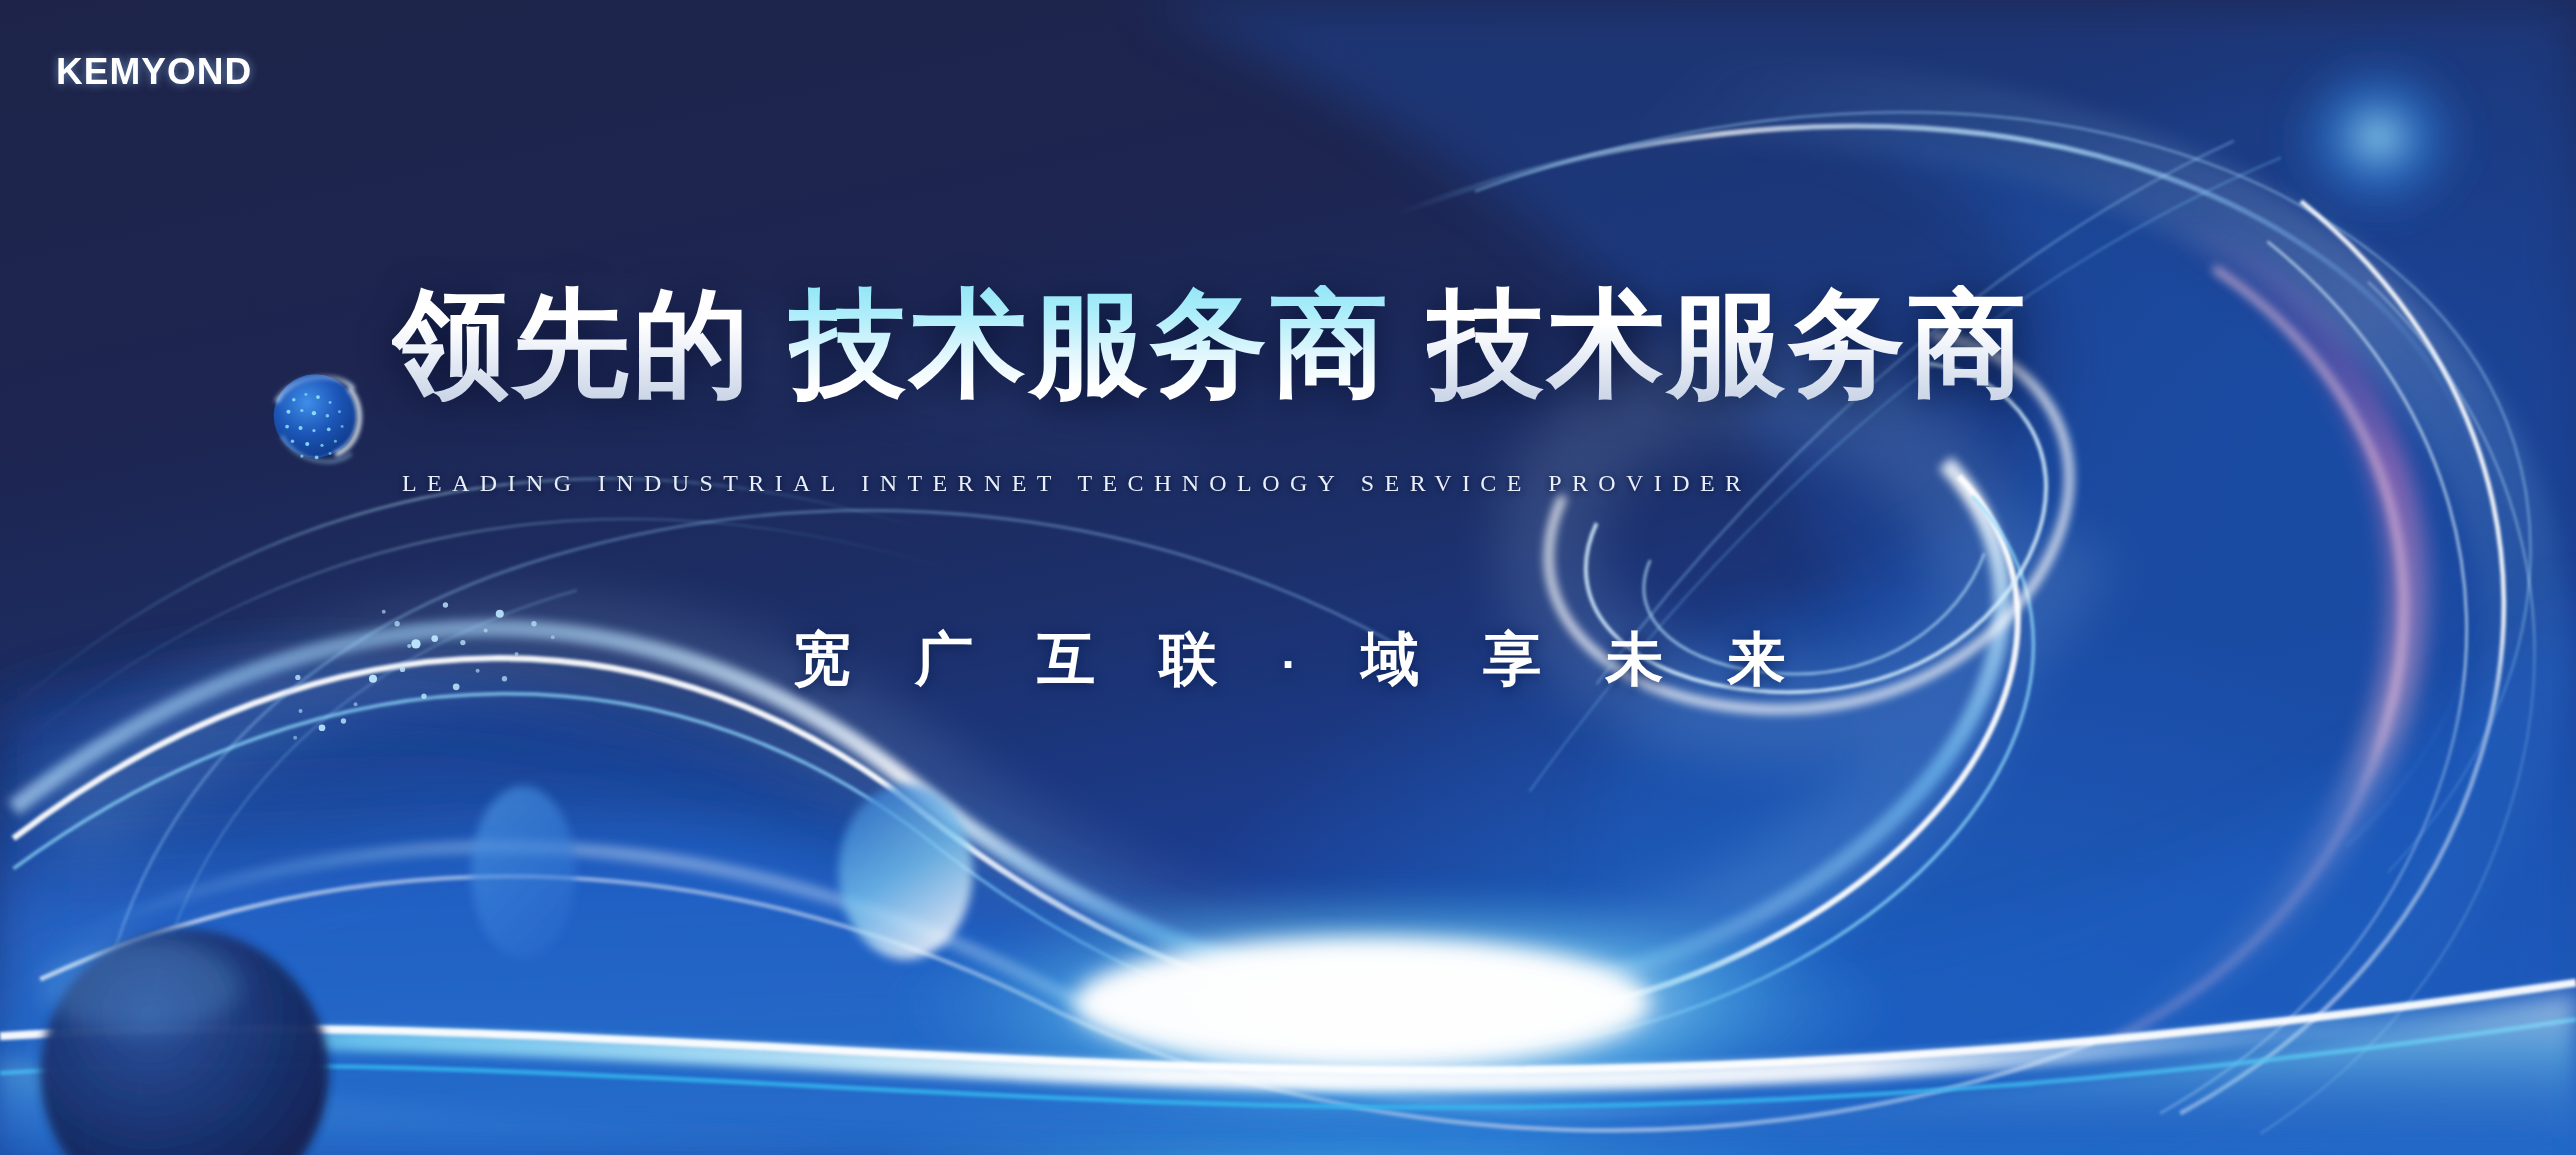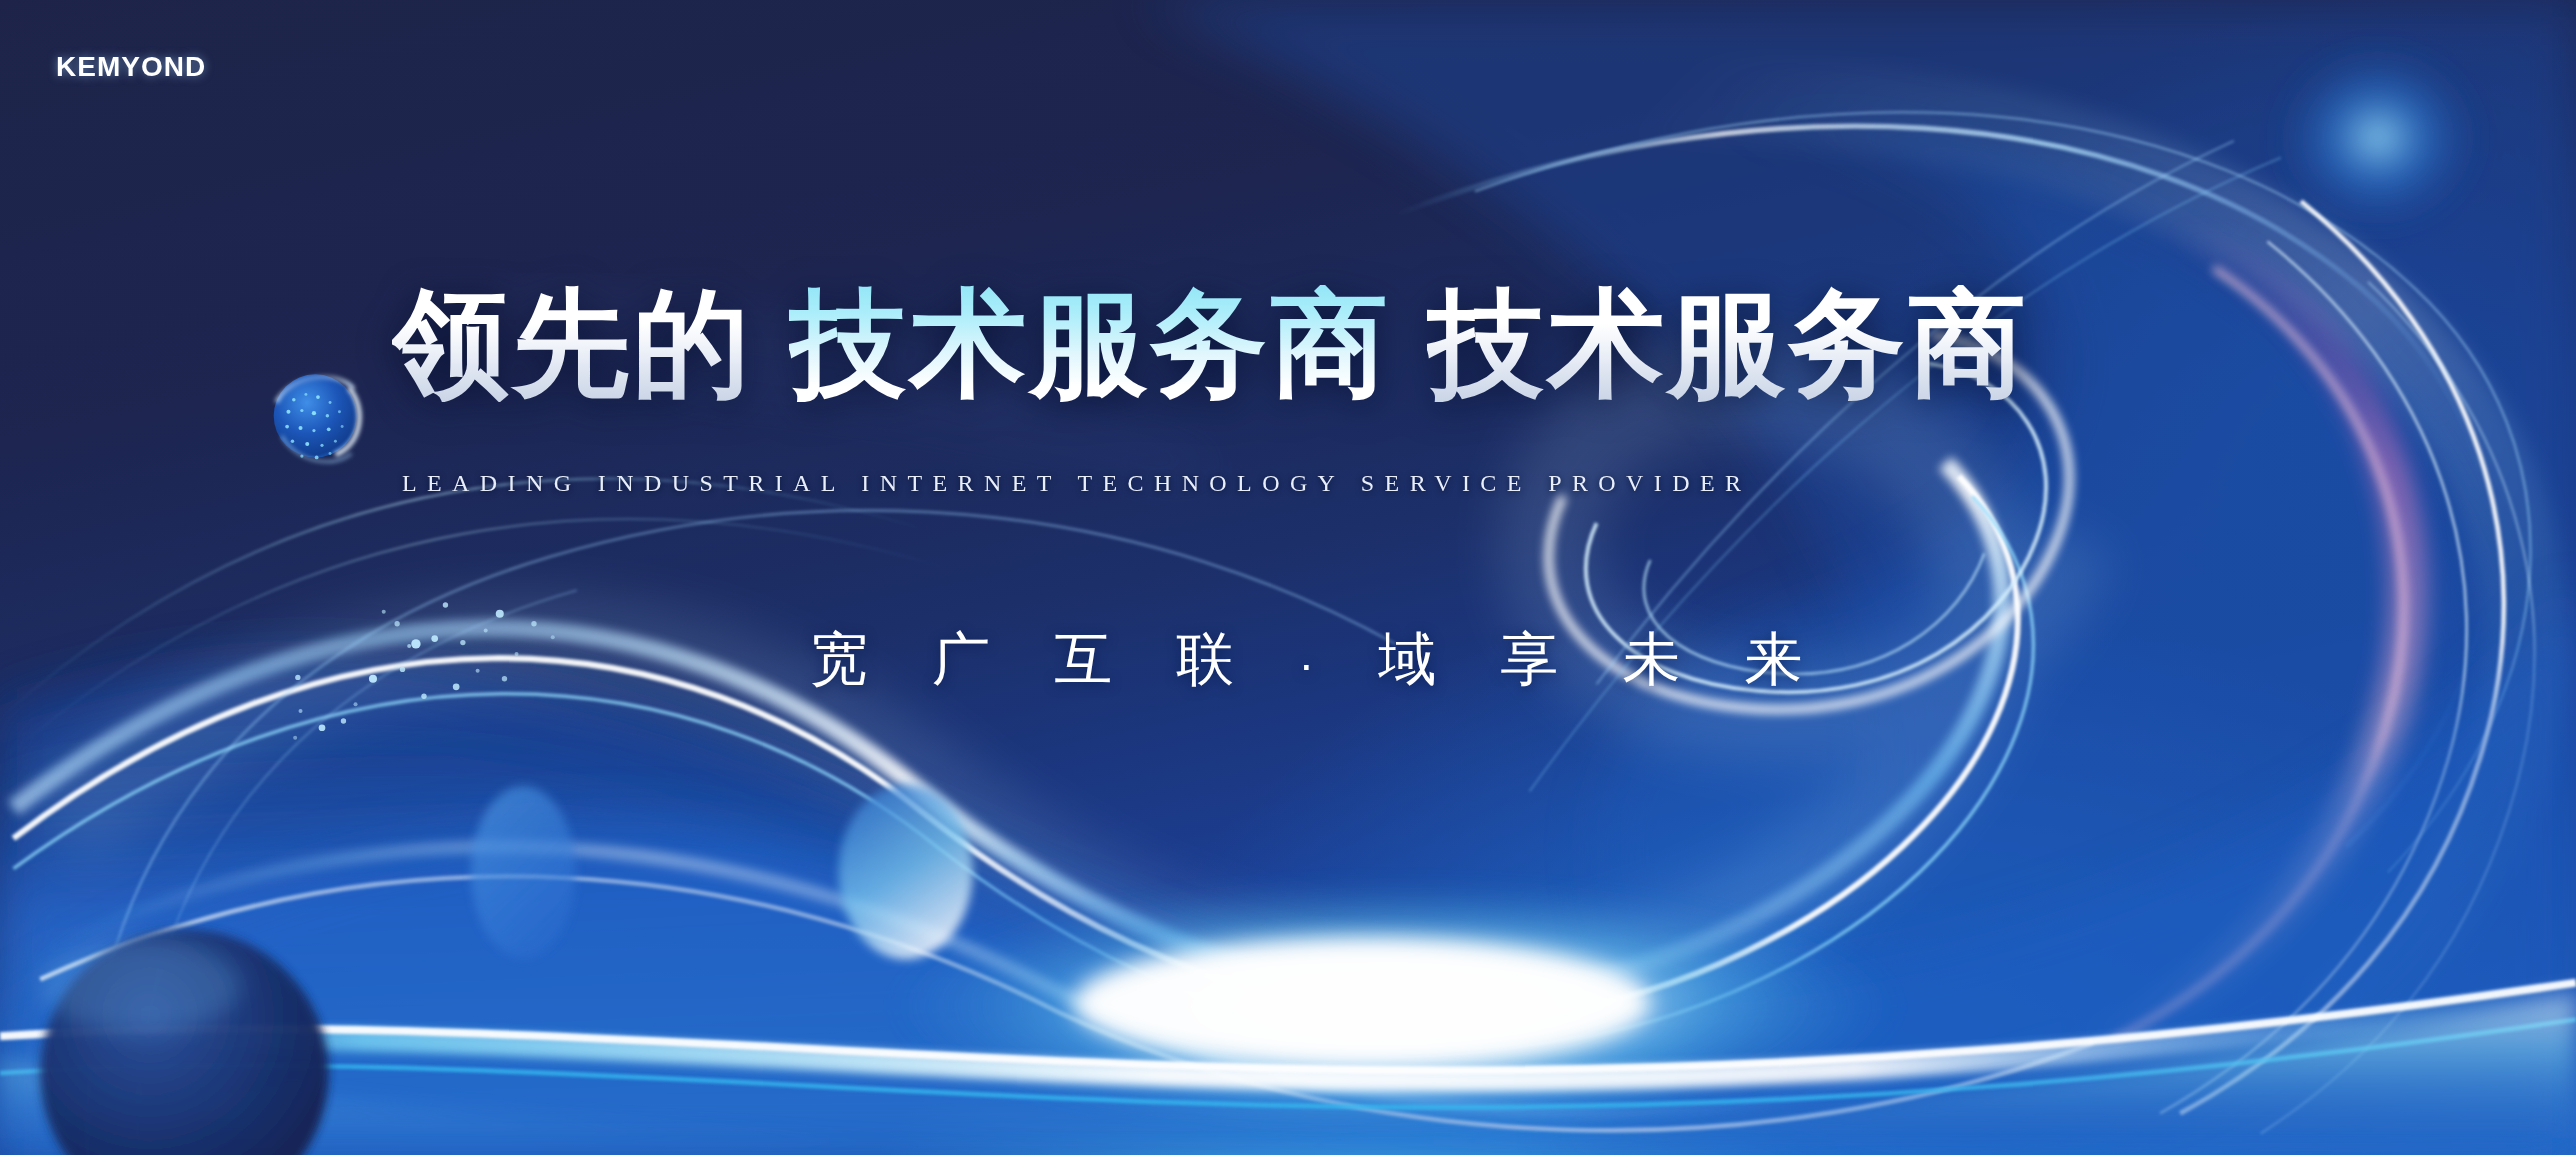--- a/index.html
+++ b/index.html
@@ -21,21 +21,21 @@
       radial-gradient(ellipse 738px 604px at 92% 38%, #1a3f8f 0%, rgba(26,63,143,0) 72%),
       linear-gradient(168deg, #1e2449 0%, #1d2550 26%, #1c2f69 48%, #1b3e93 68%, #1c51ad 85%, #2163c4 100%);
   }
 
   .layer { position:absolute; inset:0; }
   .svgfull { position:absolute; inset:0; width:100%; height:100%; display:block; }
 
   
   #logo {
     position:absolute; left:56px; top:51px;
-    font-size:28px; font-weight:bold;
+    font-size:37px; font-weight:bold;
     letter-spacing:1px;
     color:#ffffff;
     text-shadow:0 0 9.4px rgba(160,210,255,.55);
     z-index:60;
   }
 
   #headline {
     position:absolute; left:392px; top:285px;
     z-index:55;
     font-size:117px;
@@ -60,24 +60,24 @@
     z-index:55;
     font-family:"Liberation Serif", serif;
     font-size:24px;
     letter-spacing:10.4px;
     color:#e9eefb;
     white-space:nowrap;
     text-shadow:0 1.3px 6.7px rgba(5,16,50,.85);
   }
 
   #tagline {
-    position:absolute; left:810px; top:621px;
+    position:absolute; left:793px; top:621px;
     z-index:55;
     font-size:58px;
-    font-weight:400;
+    font-weight:700;
     letter-spacing:24px;
     color:#ffffff;
     white-space:nowrap;
     text-shadow:0 2px 12px rgba(8,28,80,.75);
   }
   #tagline .dot { font-size:47px; vertical-align:middle; }
 </style>
 </head>
 <body>
 

